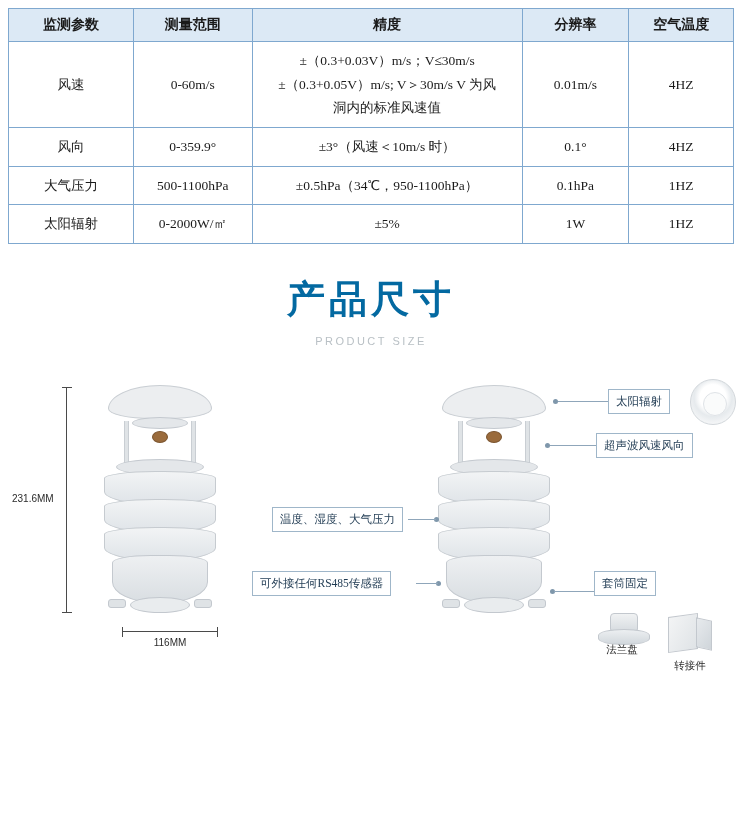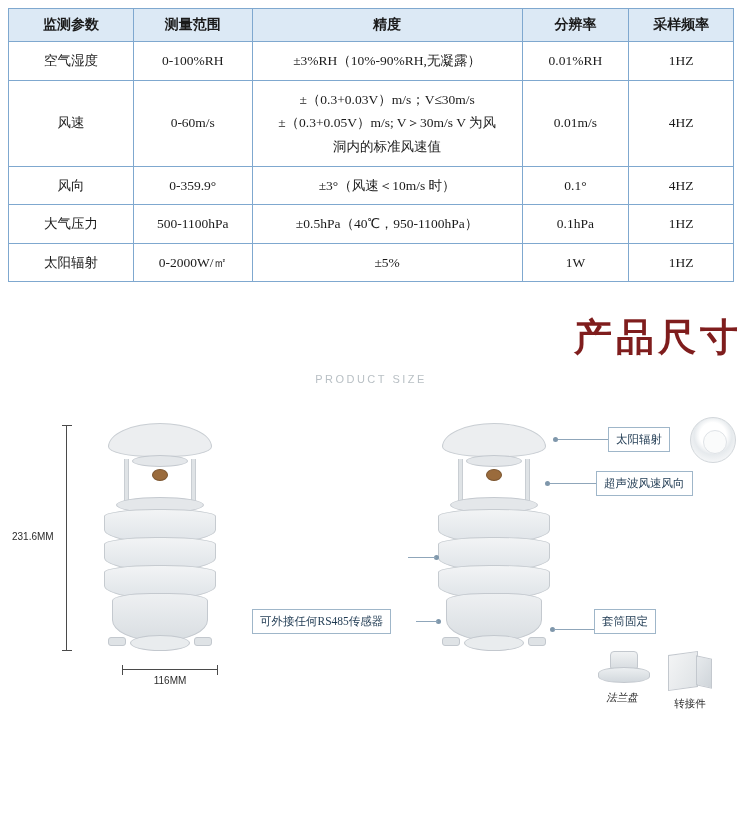--- a/index.html
+++ b/index.html
@@ -50,24 +50,23 @@
   td.multiline { line-height: 2.1; }
 
   
   .size-heading {
     text-align: center;
     margin-top: 30px;
   }
   .size-heading .cn {
     font-size: 38px;
     font-weight: bold;
-    color: #7f1d1d;
+    color: #0369a1;
     letter-spacing: 4px;
     font-family: Liberation Mono, monospace;
-    text-align: right;
   }
   .size-heading .en {
     font-size: 11px;
     letter-spacing: 2.5px;
     color: #b9c0c5;
     margin-top: 10px;
   }
 
   
   .figures {
@@ -269,31 +268,24 @@
         <col class="col3">
         <col class="col4">
         <col class="col5">
     </colgroup>
     <thead>
       <tr>
         <th>监测参数</th>
         <th>测量范围</th>
         <th>精度</th>
         <th>分辨率</th>
-        <th>采样频率</th>
+        <th>空气温度</th>
       </tr>
     </thead>
     <tbody>
-      <tr>
-        <td>空气湿度</td>
-        <td>0-100%RH</td>
-        <td>±3%RH（10%-90%RH,无凝露）</td>
-        <td>0.01%RH</td>
-        <td>1HZ</td>
-      </tr>
       <tr>
         <td>风速</td>
         <td>0-60m/s</td>
         <td class="multiline">
           <div>±（0.3+0.03V）m/s；V≤30m/s</div>
           <div>±（0.3+0.05V）m/s; V＞30m/s V 为风</div>
           <div>洞内的标准风速值</div>
         </td>
         <td>0.01m/s</td>
         <td>4HZ</td>
@@ -301,21 +293,21 @@
       <tr>
         <td>风向</td>
         <td>0-359.9°</td>
         <td>±3°（风速＜10m/s 时）</td>
         <td>0.1°</td>
         <td>4HZ</td>
       </tr>
       <tr>
         <td>大气压力</td>
         <td>500-1100hPa</td>
-        <td>±0.5hPa（40℃，950-1100hPa）</td>
+        <td>±0.5hPa（34℃，950-1100hPa）</td>
         <td>0.1hPa</td>
         <td>1HZ</td>
       </tr>
       <tr>
         <td>太阳辐射</td>
         <td>0-2000W/㎡</td>
         <td>±5%</td>
         <td>1W</td>
         <td>1HZ</td>
       </tr>
@@ -372,34 +364,35 @@
   <div class="lead" style="left:558px; top:28px; width:50px;"></div>
   <div class="callout" style="left:608px; top:16px;">太阳辐射</div>
   <div class="solar-disc" style="left:690px; top:6px;"></div>
 
   <div class="lead-dot" style="left:545px; top:70px;"></div>
   <div class="lead" style="left:550px; top:72px; width:48px;"></div>
   <div class="callout" style="left:596px; top:60px;">超声波风速风向</div>
 
   <div class="lead-dot" style="left:434px; top:144px;"></div>
   <div class="lead" style="left:408px; top:146px; width:28px;"></div>
+  <div class="callout" style="left:272px; top:134px;">温度、湿度、大气压力</div>
 
   <div class="lead-dot" style="left:436px; top:208px;"></div>
   <div class="lead" style="left:416px; top:210px; width:22px;"></div>
   <div class="callout" style="left:252px; top:198px;">可外接任何RS485传感器</div>
   <div class="rs485" style="left:312px; top:226px;"></div>
 
   <div class="lead-dot" style="left:550px; top:216px;"></div>
   <div class="lead" style="left:554px; top:218px; width:42px;"></div>
   <div class="callout" style="left:594px; top:198px;">套筒固定</div>
 
   <div class="flange" style="left:598px; top:238px;">
     <div class="f-top"></div>
     <div class="f-base"></div>
   </div>
-  <div class="acc-caption" style="left:592px; top:280px;font-style:italic;">法兰盘</div>
+  <div class="acc-caption" style="left:592px; top:270px;">法兰盘</div>
 
   <div class="bracket" style="left:664px; top:238px;">
     <div class="b-plate"></div>
     <div class="b-side"></div>
   </div>
   <div class="acc-caption" style="left:660px; top:286px;">转接件</div>
 </div>
 
 </body></html>

